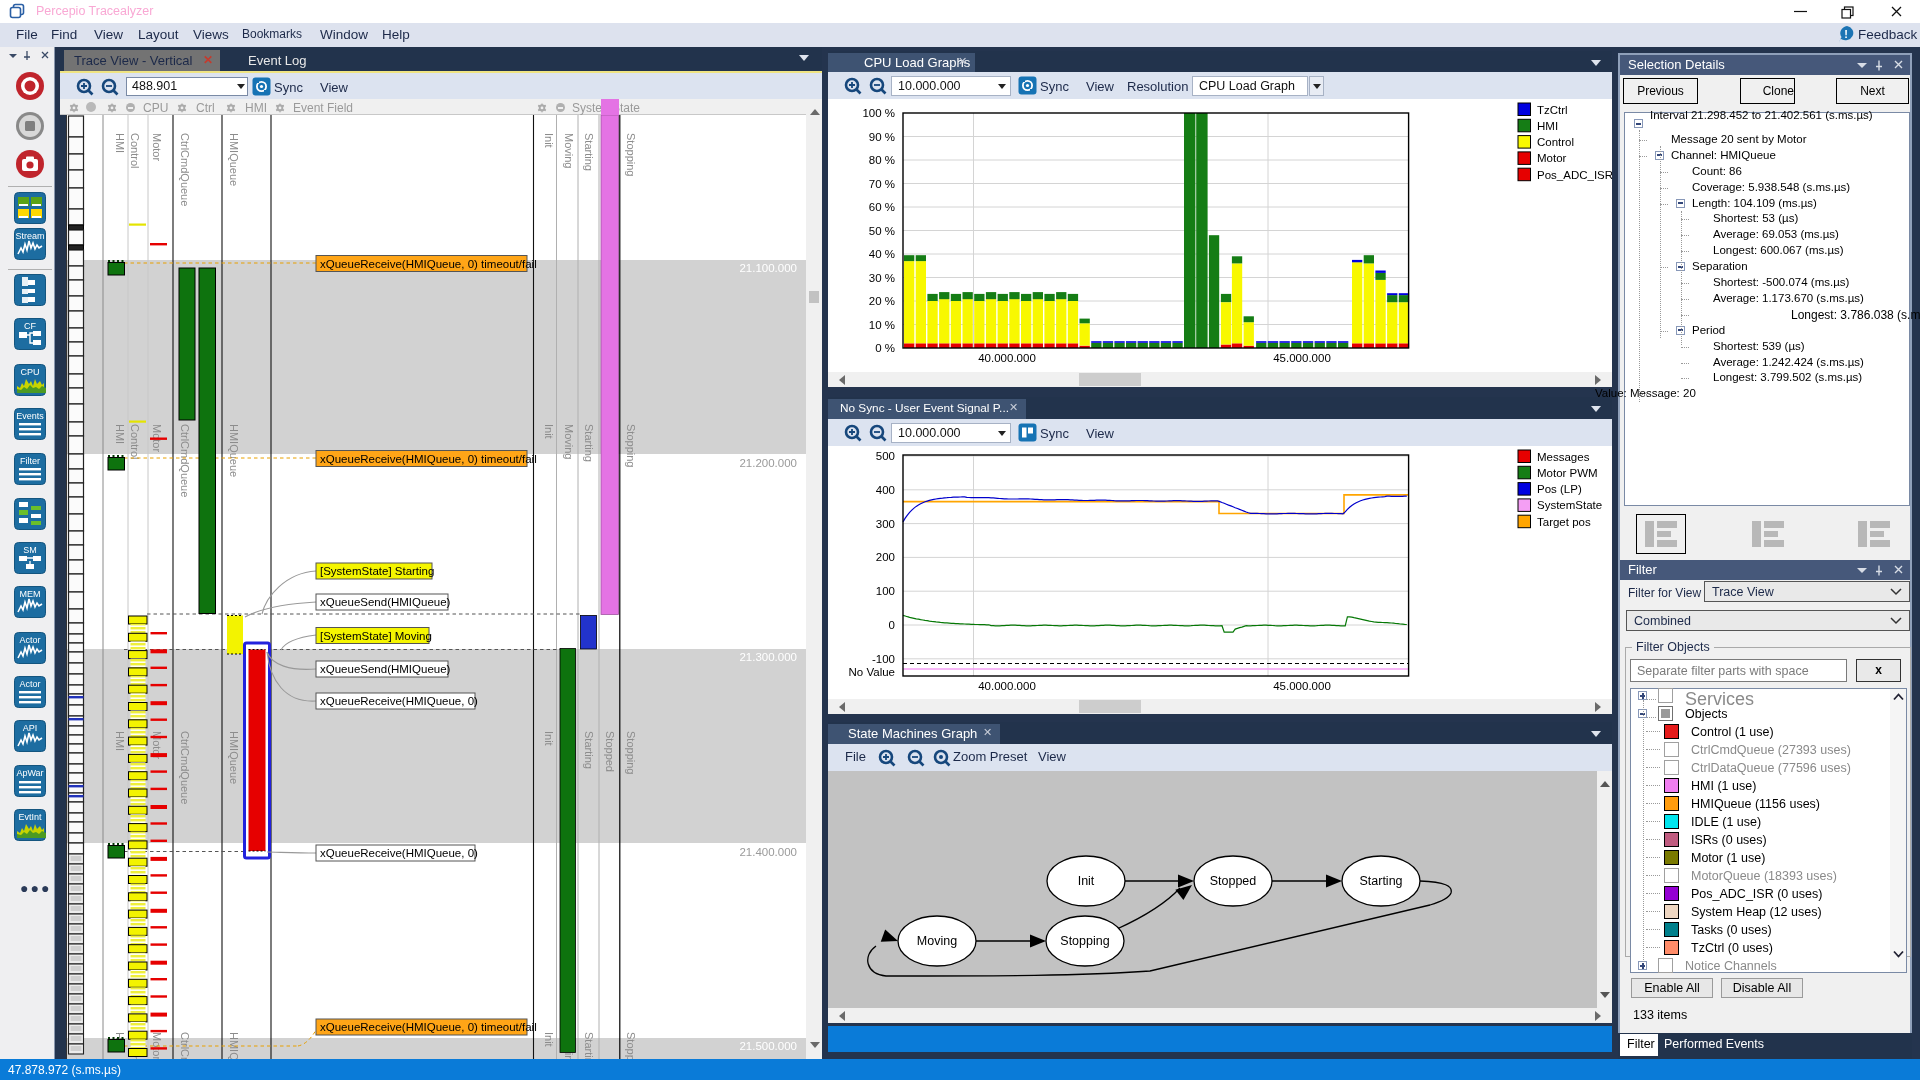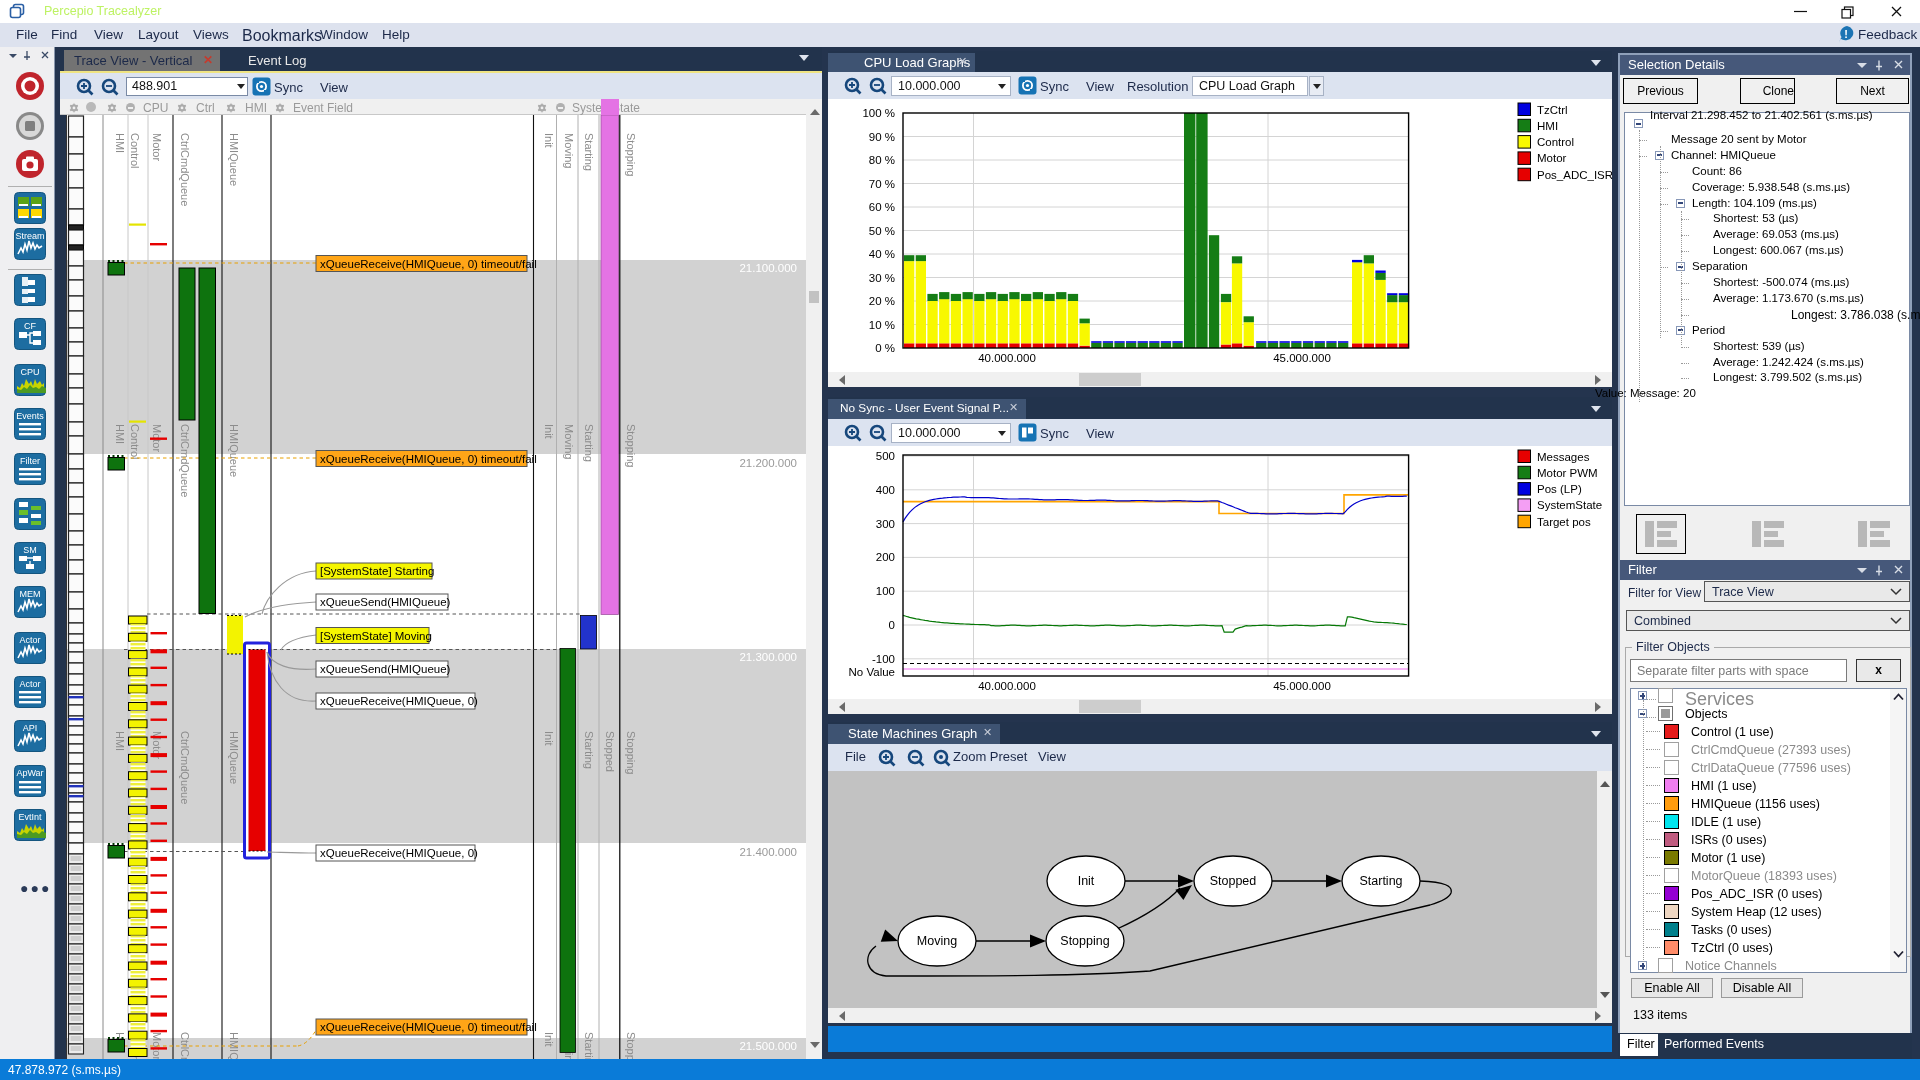--- a/index.html
+++ b/index.html
@@ -3,34 +3,34 @@
 *{margin:0;padding:0;box-sizing:border-box}
 html,body{width:1920px;height:1080px;overflow:hidden}
 body{font-family:"Liberation Sans",sans-serif;position:relative;background:#24344e}
 .a{position:absolute}
 </style></head><body>
 <div class="a" style="left:0;top:0;width:1920px;height:23px;background:#fff"></div>
 <svg class="a" style="left:8px;top:3px" width="20" height="17" viewBox="0 0 20 17">
 <rect x="5.5" y="1.5" width="10" height="10" rx="2" fill="none" stroke="#2a5fa5" stroke-width="1.6"></rect>
 <rect x="2.5" y="4.5" width="10" height="10" rx="2" fill="#fff" stroke="#2a5fa5" stroke-width="1.6"></rect>
 </svg>
-<div class="a" style="left:44px;top:4px;font-size:12.5px;color:#bef264">Percepio Tracealyzer</div>
+<div class="a" style="left:36px;top:4px;font-size:12.5px;color:#f9a8d4">Percepio Tracealyzer</div>
 <svg class="a" style="left:1780px;top:0" width="140" height="23" viewBox="0 0 140 23">
 <path d="M14 11.5 h13" stroke="#111" stroke-width="1.2"></path>
 <rect x="64.5" y="7" width="8.5" height="8.5" fill="none" stroke="#111" stroke-width="1.2"></rect>
 <rect x="62" y="9.5" width="8.5" height="8.5" fill="#fff" stroke="#111" stroke-width="1.2"></rect>
 <path d="M112 7 l9 9 M121 7 l-9 9" stroke="#111" stroke-width="1.3"></path>
 </svg>
 <div class="a" style="left:0;top:23px;width:1920px;height:24px;background:#dde2ee"></div>
 <div class="a" style="left:16px;top:27px;font-size:13.5px;color:#1c2949">File</div>
 <div class="a" style="left:51px;top:27px;font-size:13.5px;color:#1c2949">Find</div>
 <div class="a" style="left:94px;top:27px;font-size:13.5px;color:#1c2949">View</div>
 <div class="a" style="left:138px;top:27px;font-size:13.5px;color:#1c2949">Layout</div>
 <div class="a" style="left:193px;top:27px;font-size:13.5px;color:#1c2949">Views</div>
-<div class="a" style="left:242px;top:27px;font-size:16px;color:#1c2949">Bookmarks</div>
+<div class="a" style="left:242px;top:27px;font-size:12px;color:#1c2949">Bookmarks</div>
 <div class="a" style="left:320px;top:27px;font-size:13.5px;color:#1c2949">Window</div>
 <div class="a" style="left:382px;top:27px;font-size:13.5px;color:#1c2949">Help</div>
 <svg class="a" style="left:1836px;top:25px" width="22" height="20" viewBox="0 0 22 20">
 <path d="M11 2 a8 7.2 0 1 1 -6.5 12.8 L3 18.5 L5.5 13 A8 7.2 0 0 1 11 2 Z" fill="#1c74b4" transform="translate(0,-1)"></path>
 <text x="10.2" y="12.5" font-size="11" font-weight="bold" fill="#fff" text-anchor="middle">!</text>
 </svg>
 <div class="a" style="left:1858px;top:27px;font-size:13.5px;color:#1c2949">Feedback</div>
 <div class="a" style="left:0;top:1059px;width:1920px;height:21px;background:#0a7bd8"></div>
 <div class="a" style="left:8px;top:1063px;font-size:12px;color:#fff">47.878.972 (s.ms.µs)</div>
 <div class="a" style="left:0;top:47px;width:55px;height:1012px;background:#efeff1;border-right:1px solid #8a97ad"></div>

